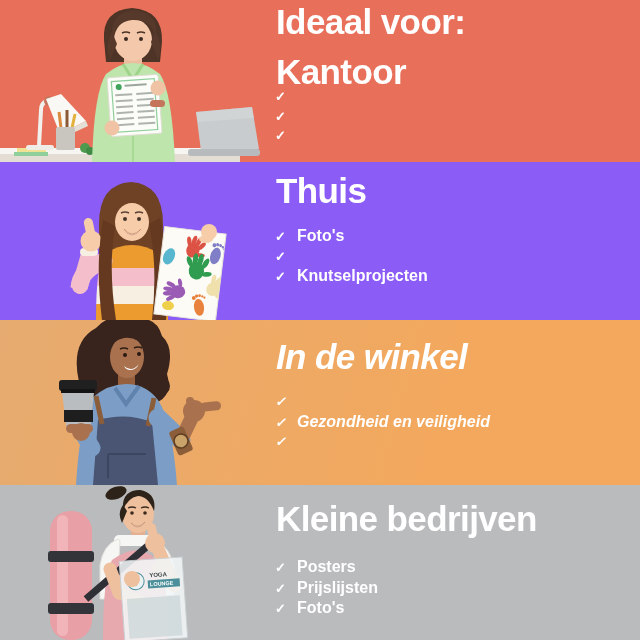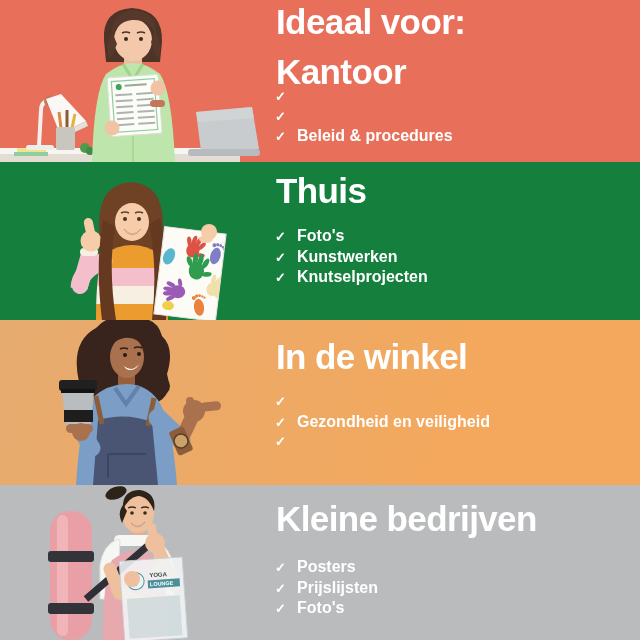--- a/index.html
+++ b/index.html
@@ -2,21 +2,21 @@
 <html><head>
 <meta charset="utf-8">
 <style>
   * { margin:0; padding:0; box-sizing:border-box; }
   html,body { width:640px; height:640px; }
   body { font-family:"Liberation Sans", sans-serif; overflow:hidden; }
   .poster { position:relative; width:640px; height:640px; overflow:hidden; }
   .band { position:relative; overflow:hidden; width:640px; }
   .b0 { height:162px; }
   .b1 { height:158px; }
-  .b2 { height:165px; }
+  .b2 { height:165px;font-style:italic; }
   .b3 { height:155px; }
   .photo { position:absolute; left:0; top:0; display:block; }
   .super, .title {
     position:absolute; left:276px; color:#fff; font-weight:700;
     font-size:35px; line-height:1; letter-spacing:-0.6px; white-space:nowrap;
   }
   .items {
     position:absolute; left:275px; list-style:none; color:#fff; white-space:nowrap;
   }
   .items li { display:flex; align-items:baseline; font-size:16px; font-weight:700; line-height:19.5px; }
@@ -121,26 +121,25 @@
     <h2 class="title">Kantoor</h2>
     <ul class="items">
       <li>
           <span class="chk">✓</span>
         </li>
       <li>
           <span class="chk">✓</span>
         </li>
       <li>
           <span class="chk">✓</span>
-          <span>Beleid &amp; procedures</span>
         </li>
     </ul>
   </section>
 
-  <section class="band b1" style="background: #15803d;">
+  <section class="band b1" style="background: #8b5cf6;">
     <svg class="photo" width="260" height="158" viewBox="0 0 260 158" aria-hidden="true">
       <defs>
         <g id="hand">
           <ellipse cx="0" cy="0" rx="6.5" ry="7.5"></ellipse>
           <ellipse cx="-6.5" cy="-7" rx="2.2" ry="4.8" transform="rotate(-28 -6.5 -7)"></ellipse>
           <ellipse cx="-2" cy="-9.5" rx="2.2" ry="5.2"></ellipse>
           <ellipse cx="2.5" cy="-9.5" rx="2.2" ry="5.2" transform="rotate(8 2.5 -9.5)"></ellipse>
           <ellipse cx="7" cy="-7" rx="2.2" ry="4.8" transform="rotate(26 7 -7)"></ellipse>
           <ellipse cx="9" cy="2" rx="2" ry="4.2" transform="rotate(78 9 2)"></ellipse>
         </g>
@@ -207,21 +206,20 @@
       </g>
     </svg>
     <h2 class="title">Thuis</h2>
     <ul class="items">
       <li>
           <span class="chk">✓</span>
           <span>Foto's</span>
         </li>
       <li>
           <span class="chk">✓</span>
-          <span>Kunstwerken</span>
         </li>
       <li>
           <span class="chk">✓</span>
           <span>Knutselprojecten</span>
         </li>
     </ul>
   </section>
 
   <section class="band b2" style="background: linear-gradient(105deg, rgb(230, 171, 112) 0%, rgb(243, 168, 93) 70%);">
     <svg class="photo" width="260" height="165" viewBox="0 0 260 165" aria-hidden="true">

